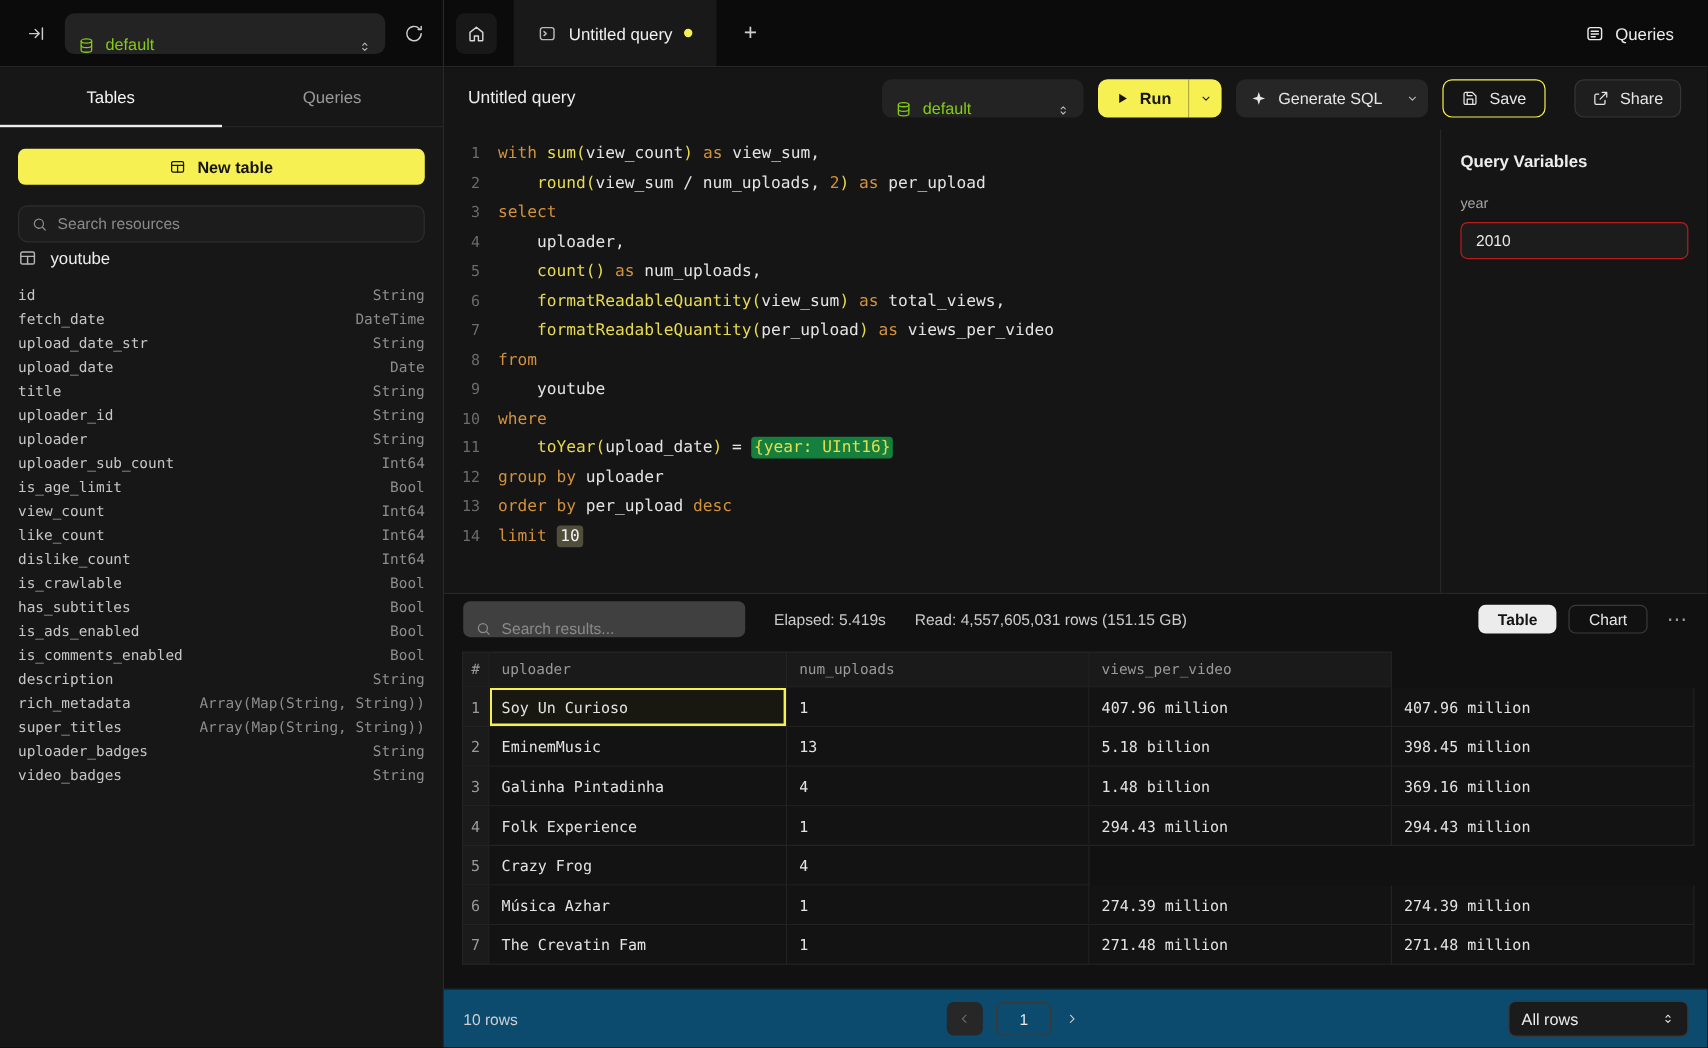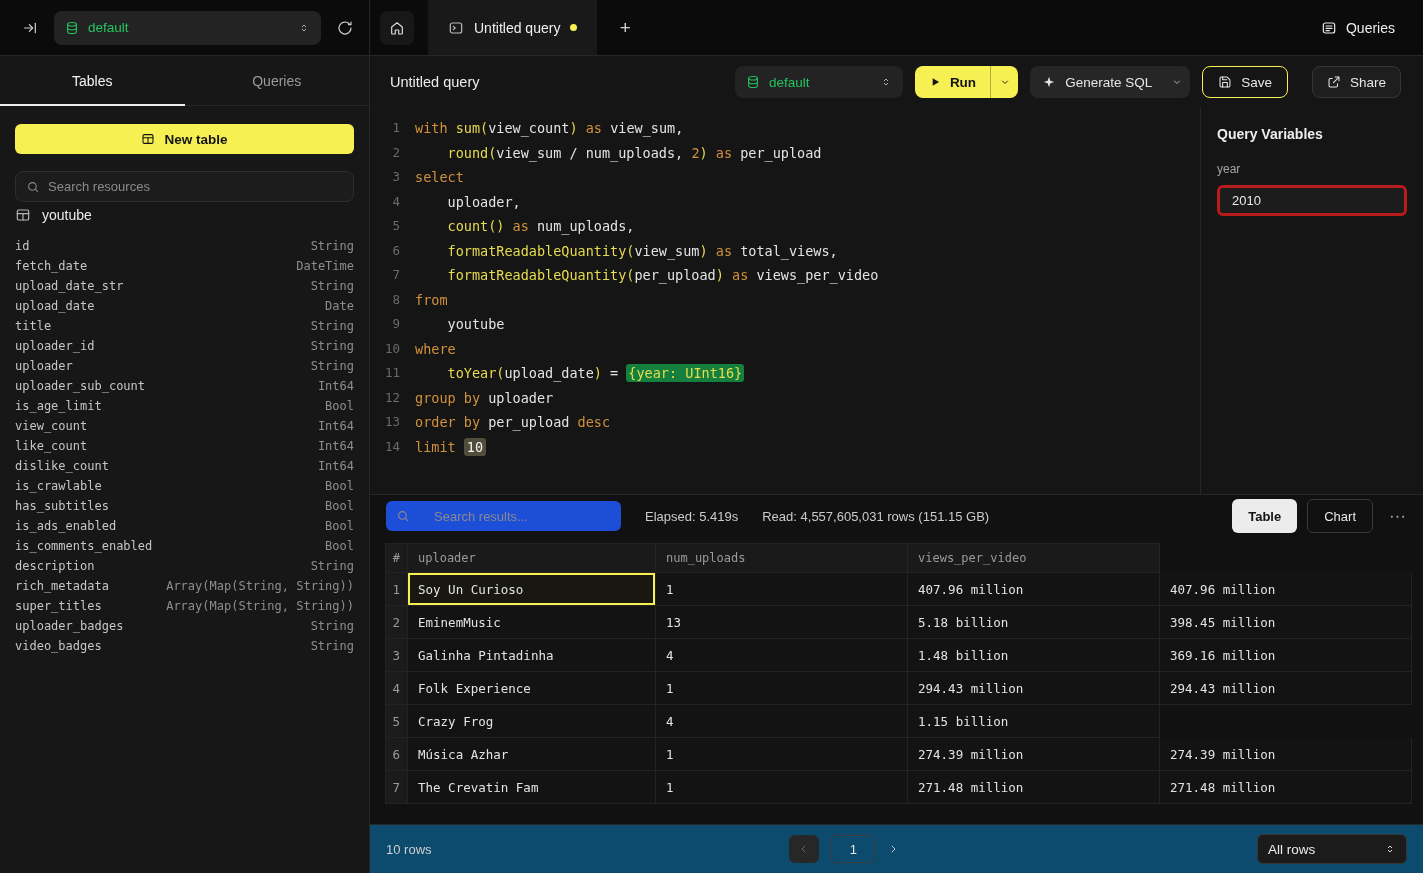--- a/index.html
+++ b/index.html
@@ -21,21 +21,21 @@
   .app{width:1423px;height:873px;display:flex;flex-direction:column;}
   svg{display:block;}
   .ic{width:16px;height:16px;stroke:currentColor;fill:none;stroke-width:1.8;stroke-linecap:round;stroke-linejoin:round;}
   .ic14{width:14px;height:14px;}
   .ic12{width:12px;height:12px;}
 
   
   .topbar{height:56px;flex:0 0 56px;display:flex;background:var(--bg-top);border-bottom:1px solid var(--border);}
   .topbar-left{width:370px;flex:0 0 370px;display:flex;align-items:center;gap:16px;padding:0 16px 0 22px;border-right:1px solid var(--border);}
   .icon-btn{color:#cfcfcf;display:flex;align-items:center;justify-content:center;cursor:pointer;background:none;border:none;}
-  .db-select{flex:1;height:34px;background:var(--bg-input);border-radius:8px;display:flex;align-items:center;gap:9px;padding:0 11px;font-size:13.5px;color:#22c55e;cursor:pointer;}
+  .db-select{flex:1;height:34px;background:var(--bg-input);border-radius:8px;display:flex;align-items:flex-end;gap:9px;padding:0 11px;font-size:13.5px;color:#84cc16;cursor:pointer;}
   .updown{margin-left:auto;color:#bdbdbd;}
   .topbar-main{flex:1;display:flex;align-items:stretch;min-width:0;}
   .home-btn{width:34px;height:34px;align-self:center;margin-left:10px;background:#181818;border-radius:7px;color:#d9d9d9;}
   .tab{display:flex;align-items:center;gap:10px;padding:0 20px;margin-left:14px;background:#191919;font-size:14px;color:#f0f0f0;cursor:pointer;}
   .tab .tab-ic{color:#b9b9b9;}
   .dot{width:7px;height:7px;border-radius:50%;background:var(--yellow);}
   .newtab{align-self:center;margin-left:14px;font-size:19px;color:#cfcfcf;width:28px;height:28px;display:flex;align-items:center;justify-content:center;cursor:pointer;}
   .queries-btn{margin-left:auto;margin-right:28px;display:flex;align-items:center;gap:9px;font-size:14px;color:#ececec;cursor:pointer;}
 
   
@@ -83,31 +83,31 @@
   .tok-kw{color:var(--kw);}
   .tok-fn{color:var(--fn);}
   .tok-pl{color:#e3e3e3;}
   .tok-num{color:var(--kw);}
   .tok-var{background:#15803d;color:var(--fn);border-radius:3px;padding:1px 2px;}
   .tok-hl{background:#504e3a;color:#f2f2f2;border-radius:3px;padding:1px 3px;}
 
   .vars-panel{width:223px;flex:0 0 223px;border-left:1px solid var(--border);padding:18px 16px;}
   .vars-title{font-size:14px;font-weight:700;color:#ededed;}
   .var-label{margin-top:20px;font-size:12px;color:#a3a3a3;}
-  .var-input{margin-top:9px;width:100%;height:31px;background:#1c1c1c;border:3px solid #b91c1c;border-radius:6px;color:#e8e8e8;padding:0 12px;font-size:13px;outline:none;font-family:"Liberation Sans",sans-serif;}
+  .var-input{margin-top:9px;width:100%;height:31px;background:#1c1c1c;border:1px solid #b91c1c;border-radius:6px;color:#e8e8e8;padding:0 12px;font-size:13px;outline:none;font-family:"Liberation Sans",sans-serif;}
 
   
   .results{flex:0 0 378px;display:flex;flex-direction:column;background:var(--bg-results);min-height:0;}
   .results-toolbar{height:42px;flex:0 0 42px;display:flex;align-items:center;padding:0 16px;gap:24px;}
-  .results-search{width:235px;height:30px;background:#1d4ed8;border-radius:6px;display:flex;align-items:center;gap:24px;padding:0 10px;color:#8a8a8a;flex:0 0 235px;}
+  .results-search{width:235px;height:30px;background:#404040;border-radius:6px;display:flex;align-items:flex-end;gap:8px;padding:0 10px;color:#8a8a8a;flex:0 0 235px;}
   .results-search input{flex:1;background:transparent;border:none;outline:none;color:#dcdcdc;font-size:13px;font-family:"Liberation Sans",sans-serif;min-width:0;}
   .results-search input::placeholder{color:#8a8a8a;}
   .stat{font-size:13px;color:#cbcbcb;white-space:nowrap;}
   .toolbar-right{margin-left:auto;display:flex;align-items:center;gap:10px;}
-  .toggle-btn{height:34px;padding:0 16px;border-radius:6px;font-size:13px;display:flex;align-items:center;cursor:pointer;}
+  .toggle-btn{height:24px;padding:0 16px;border-radius:6px;font-size:13px;display:flex;align-items:center;cursor:pointer;}
   .toggle-btn.active{background:#ececec;color:#141414;font-weight:600;}
   .toggle-btn.inactive{border:1px solid #3a3a3a;color:#e6e6e6;background:transparent;}
   .more-btn{color:#9a9a9a;font-size:17px;margin-left:6px;cursor:pointer;letter-spacing:1px;}
 
   .grid-wrap{margin:6px 11px 0 15px;width:1027px;}
   .thead-row,.tr{display:grid;grid-template-columns:23px 248px 252px 252px 252px;}
   .th{height:30px;background:#1a1a1a;color:#9a9a9a;font-family:"DejaVu Sans Mono",monospace;font-size:12px;display:flex;align-items:center;padding-left:10px;border-right:1px solid var(--border-soft);border-top:1px solid var(--border-soft);border-bottom:1px solid var(--border-soft);cursor:pointer;}
   .td{height:33px;background:#131313;color:#e3e3e3;font-family:"DejaVu Sans Mono",monospace;font-size:12.5px;display:flex;align-items:center;padding-left:10px;border-right:1px solid var(--border-soft);border-bottom:1px solid var(--border-soft);}
   .num-col{justify-content:flex-end;padding:0 7px 0 0;background:#1b1b1b !important;border-left:1px solid var(--border-soft);}
   .td.num-col{color:#9a9a9a;}
@@ -483,21 +483,20 @@
                 <div class="td num-col">4</div>
                 <div class="td">Folk Experience</div>
                 <div class="td">1</div>
                 <div class="td">294.43 million</div>
                 <div class="td">294.43 million</div>
               </div>
               <div class="tr">
                 <div class="td num-col">5</div>
                 <div class="td">Crazy Frog</div>
                 <div class="td">4</div>
-                <div class="td">1.15 billion</div>
               </div>
               <div class="tr">
                 <div class="td num-col">6</div>
                 <div class="td">Música Azhar</div>
                 <div class="td">1</div>
                 <div class="td">274.39 million</div>
                 <div class="td">274.39 million</div>
               </div>
               <div class="tr">
                 <div class="td num-col">7</div>

